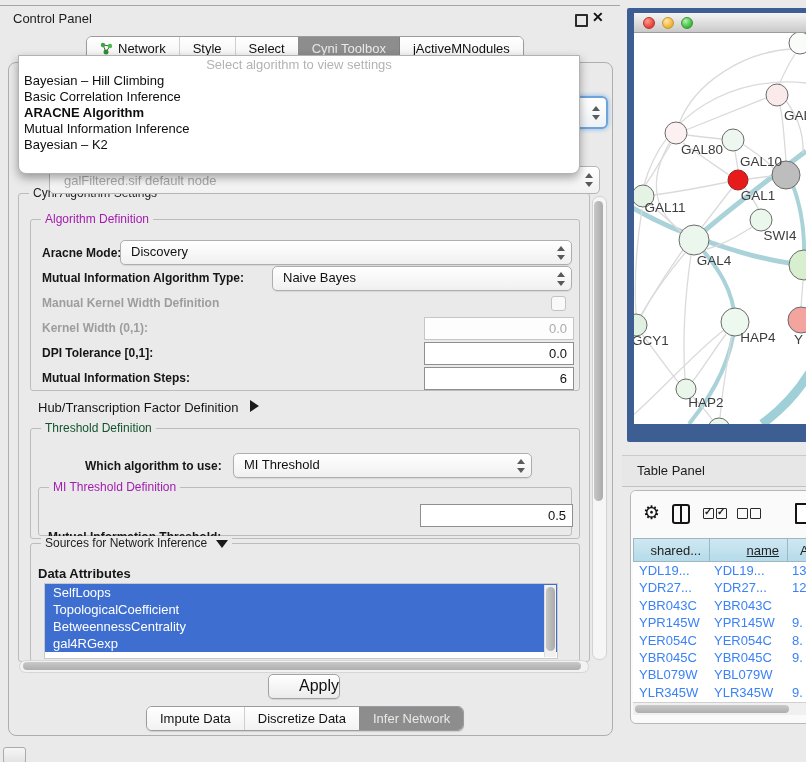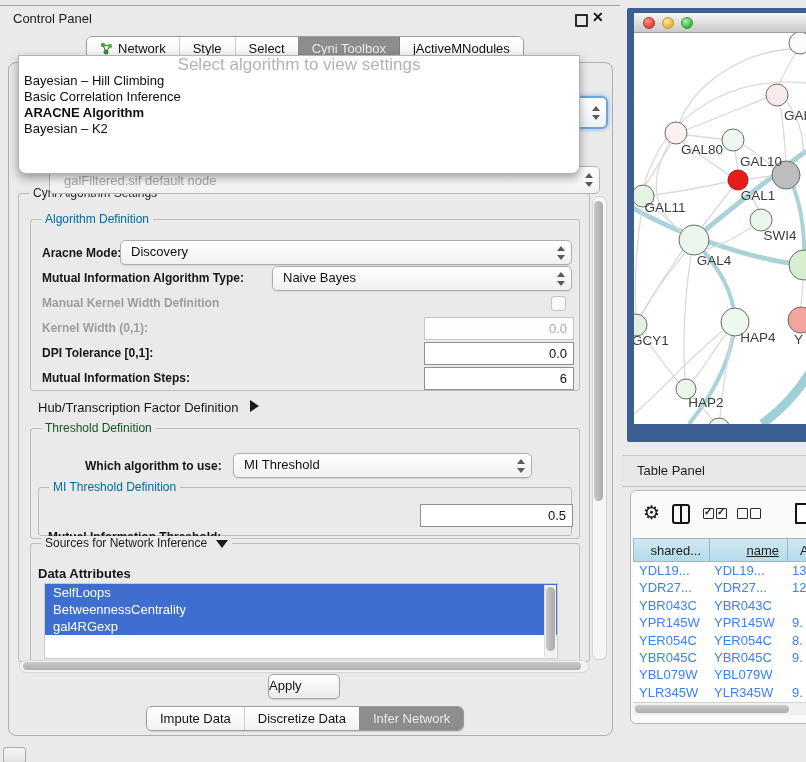--- a/index.html
+++ b/index.html
@@ -41,21 +41,21 @@
   
   .stepper{position:absolute;right:5px;top:50%;transform:translateY(-50%);width:10px;height:14px;}
   .stepper::before,.stepper::after{content:"";position:absolute;left:1px;border-left:4px solid transparent;border-right:4px solid transparent;}
   .stepper::before{top:0;border-bottom:5px solid #5a5a5a;}
   .stepper::after{bottom:0;border-top:5px solid #5a5a5a;}
 
   
   .group{border:1px solid #bcbcbc;border-radius:3px;background:transparent;}
   .group-title{position:absolute;top:-8px;left:10px;background:#eaeaea;padding:0 4px;font-size:12px;white-space:nowrap;}
   .gt-black{color:#1d1d1d;}
-  .gt-blue{color:#0369a1;}
+  .gt-blue{color:#a21caf;}
   .gt-green{color:#14532d;}
 
   .lbl{font-size:12px;font-weight:bold;color:#161616;white-space:nowrap;}
   .lbl.disabled{color:#9d9d9d;}
 
   .combo{position:absolute;height:23px;border:1px solid #aeaeae;border-radius:5px;
     background:linear-gradient(#ffffff,#f0f0f0);box-shadow:0 1px 1px rgba(0,0,0,.08);}
   .combo .val{font-size:13px;color:#111;padding-left:10px;line-height:22px;}
 
   .numfield{position:absolute;height:21px;border:1px solid #8f8f8f;background:#ffffff;
@@ -74,27 +74,27 @@
   .hthumb{position:absolute;top:1px;height:8px;background:linear-gradient(#c9c9c9,#aeaeae);border-radius:6px;}
 
   
   .attr-list{left:44px;top:583px;width:512px;height:74px;background:#ffffff;border:1px solid #c9c9c9;overflow:hidden;}
   .attr-item{height:17px;line-height:17px;font-size:13px;color:#ffffff;background:#3d6ed0;padding-left:8px;}
   .list-scroll{position:absolute;right:1px;top:1px;width:11px;height:72px;background:#f1f1f1;border-left:1px solid #ddd;}
   .list-scroll .vthumb{top:2px;height:64px;}
 
   
   .apply-btn{left:268px;top:674px;width:70px;height:23px;border:1px solid #a3a3a3;border-radius:5px;
-    background:linear-gradient(#ffffff,#ebebeb);font-size:13px;color:#111;text-align:left;line-height:22px;
+    background:linear-gradient(#ffffff,#ebebeb);font-size:16px;color:#111;text-align:right;line-height:22px;
     box-shadow:0 1px 1px rgba(0,0,0,.1);}
 
   
   .popup{left:18px;top:55px;width:560px;height:117px;background:#ffffff;border:1px solid #b2b2b2;
     border-radius:0 0 8px 8px;box-shadow:0 4px 10px rgba(0,0,0,.35);z-index:30;}
-  .popup-placeholder{height:17px;line-height:17px;text-align:center;font-size:17px;color:#b3b3b3;}
+  .popup-placeholder{height:17px;line-height:17px;text-align:center;font-size:13px;color:#b3b3b3;}
   .popup-item{height:16px;line-height:16px;font-size:13px;color:#0d0d0d;padding-left:5px;white-space:nowrap;}
   .popup-item.bold{font-weight:bold;}
 
   
   .mini-btn{left:3px;top:747px;width:21px;height:15px;border:1px solid #ababab;border-radius:3px;background:linear-gradient(#f6f6f6,#e2e2e2);}
 
   
   .net-window{left:627px;top:8px;width:200px;height:434px;background:#3d5e92;border-radius:2px;}
   .net-titlebar{position:absolute;left:7px;top:5px;width:193px;height:20px;
     background:linear-gradient(#f5f5f5,#c9c9c9);border-bottom:1px solid #9c9c9c;display:flex;align-items:center;gap:7px;padding-left:9px;box-sizing:border-box;}
@@ -225,20 +225,21 @@
 
 <div class="abs group" style="left:30px;top:543px;width:548px;height:117px;">
   <span class="group-title gt-black">
     <span>Sources for Network Inference</span>
     <span class="tri-down" style="margin-left:6px;position:relative;top:1px;"></span>
   </span>
 </div>
 <div class="abs lbl" style="left:38px;top:566px;font-size:13px;">Data Attributes</div>
 <div class="abs attr-list">
   <div class="attr-item">SelfLoops</div>
+  <div class="attr-item">TopologicalCoefficient</div>
   <div class="attr-item">BetweennessCentrality</div>
   <div class="attr-item">gal4RGexp</div>
   <div class="list-scroll">
       <div class="vthumb"></div>
     </div>
 </div>
 
 <div class="abs htrack" style="left:19px;top:660px;width:568px;height:11px;">
   <div class="hthumb" style="left:3px;width:558px;"></div>
 </div>
@@ -249,20 +250,21 @@
   <span class="seg">Impute Data</span>
   <span class="seg">Discretize Data</span>
   <span class="seg active">Infer Network</span>
 </div>
 
 <div class="abs popup">
   <div class="popup-placeholder">Select algorithm to view settings</div>
   <div class="popup-item">Bayesian – Hill Climbing</div>
   <div class="popup-item">Basic Correlation Inference</div>
   <div class="popup-item bold">ARACNE Algorithm</div>
+  <div class="popup-item">Mutual Information Inference</div>
   <div class="popup-item">Bayesian – K2</div>
 </div>
 
 <div class="abs mini-btn"></div>
 
 <div class="abs net-window">
   <div class="net-titlebar">
     <div class="tl tl-red"></div>
     <div class="tl tl-yellow"></div>
     <div class="tl tl-green"></div>

